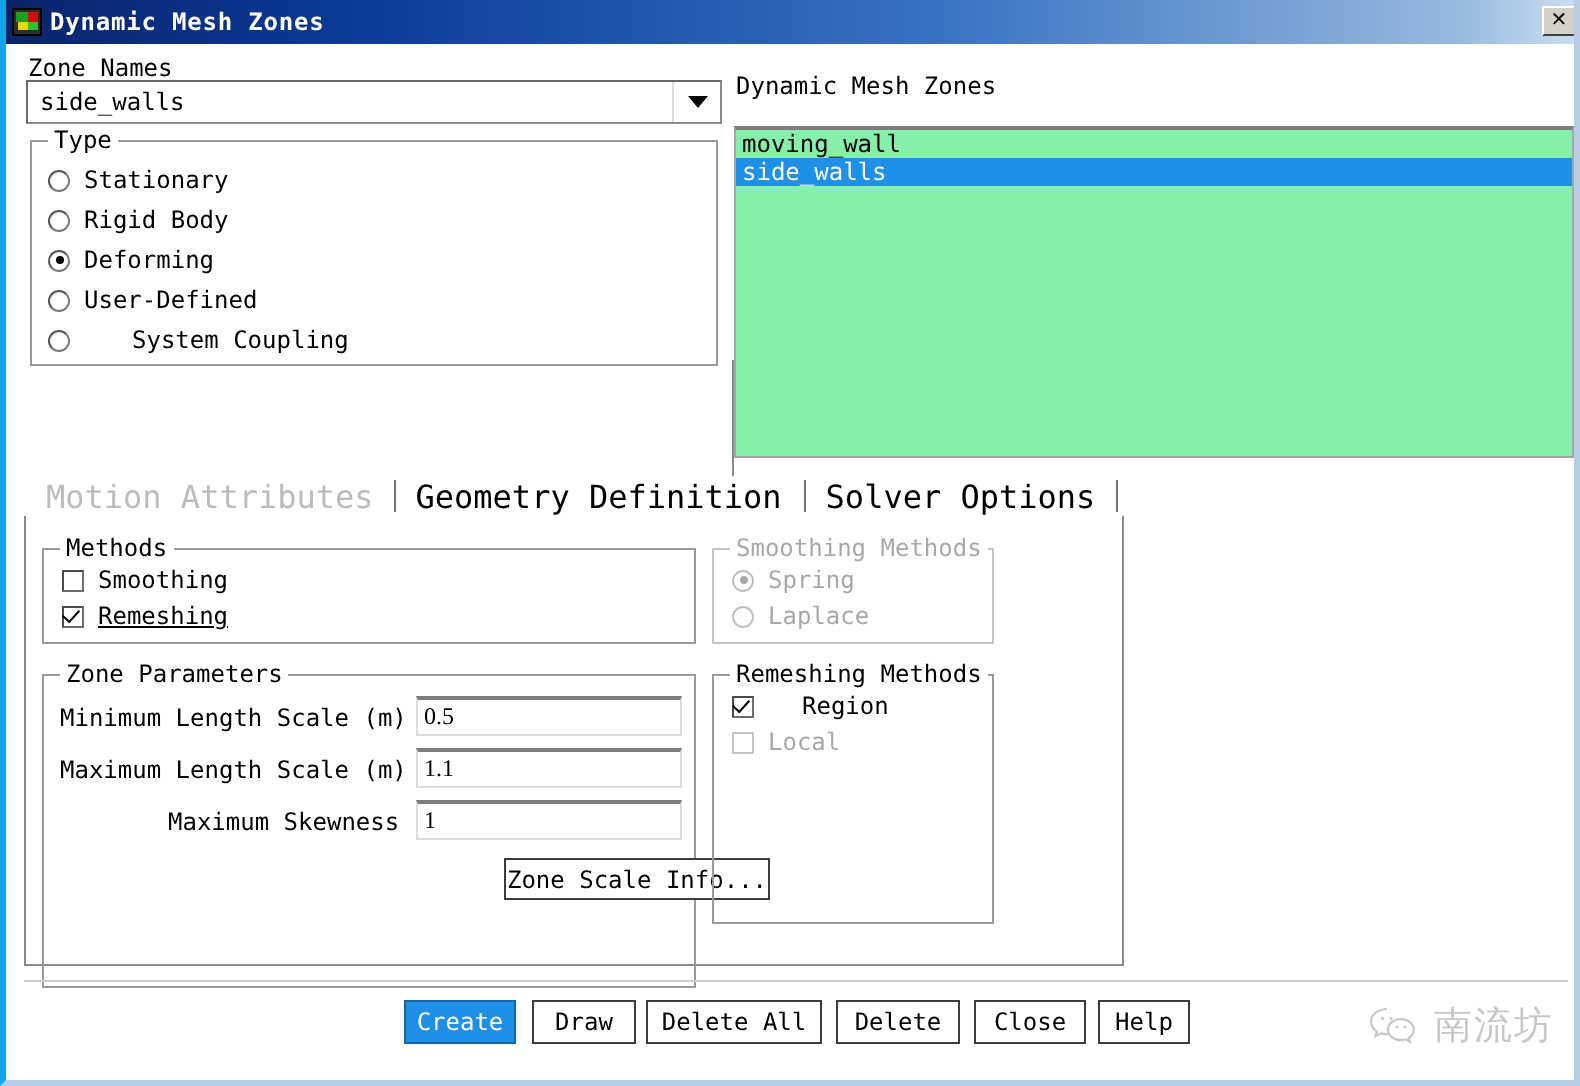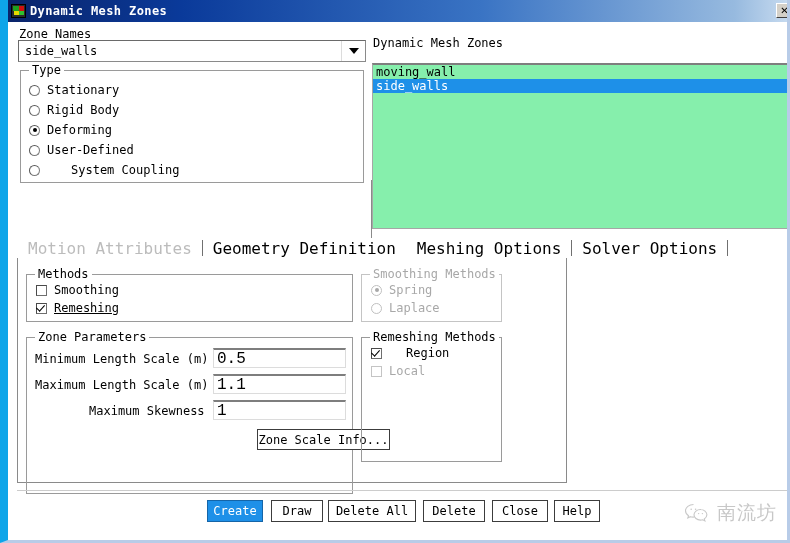--- a/index.html
+++ b/index.html
@@ -13,21 +13,21 @@
     color: #000000;
   }
 
   #window {
     position: relative;
     width: 790px;
     height: 543px;
     background: #ffffff;
     overflow: hidden;
     box-sizing: border-box;
-    border-left: 8px solid #0ea5e9;
+    border-left: 3px solid #0ea5e9;
     border-right: 3px solid #b8cce8;
     border-bottom: 3px solid #b8cce8;
   }
 
   
   #titlebar {
     position: absolute;
     left: 0; top: 0;
     width: 790px;
     height: 22px;
@@ -167,22 +167,22 @@
     position: absolute;
     background: #ffffff;
     border-top: 2px solid #7e7e7e;
     border-left: 1px solid #dcdcdc;
     border-right: 1px solid #dcdcdc;
     border-bottom: 1px solid #dcdcdc;
     box-sizing: border-box;
     display: flex;
     align-items: center;
     padding-left: 3px;
-    font-family: Liberation Mono, monospace;
-    font-size: 16px;
+    font-family: Liberation Serif, serif;
+    font-size: 12px;
     color: #000;
     overflow: hidden;
   }
 
   .btn {
     position: absolute;
     background: #ffffff;
     border: 1px solid #3c3c3c;
     box-sizing: border-box;
     display: flex;
@@ -392,21 +392,20 @@
   <div id="zone-list">
     <div class="list-item">moving_wall</div>
     <div class="list-item sel">side_walls</div>
   </div>
 
   <div id="tabbar">
     <div class="tab dim">Motion Attributes</div>
     <div class="tab-sep"></div>
     <div class="tab">Geometry Definition</div>
     <div class="tab-sep" style="background:transparent;"></div>
-    <div class="tab active">Meshing Options</div>
     <div class="tab-sep"></div>
     <div class="tab">Solver Options</div>
     <div class="tab-sep"></div>
   </div>
   <div id="panel-vline"></div>
 
   <div id="tabpanel">
 
     <div class="groupbox" style="left:8px;top:16px;width:327px;height:48px;">
       <div class="gb-title">Methods</div>

